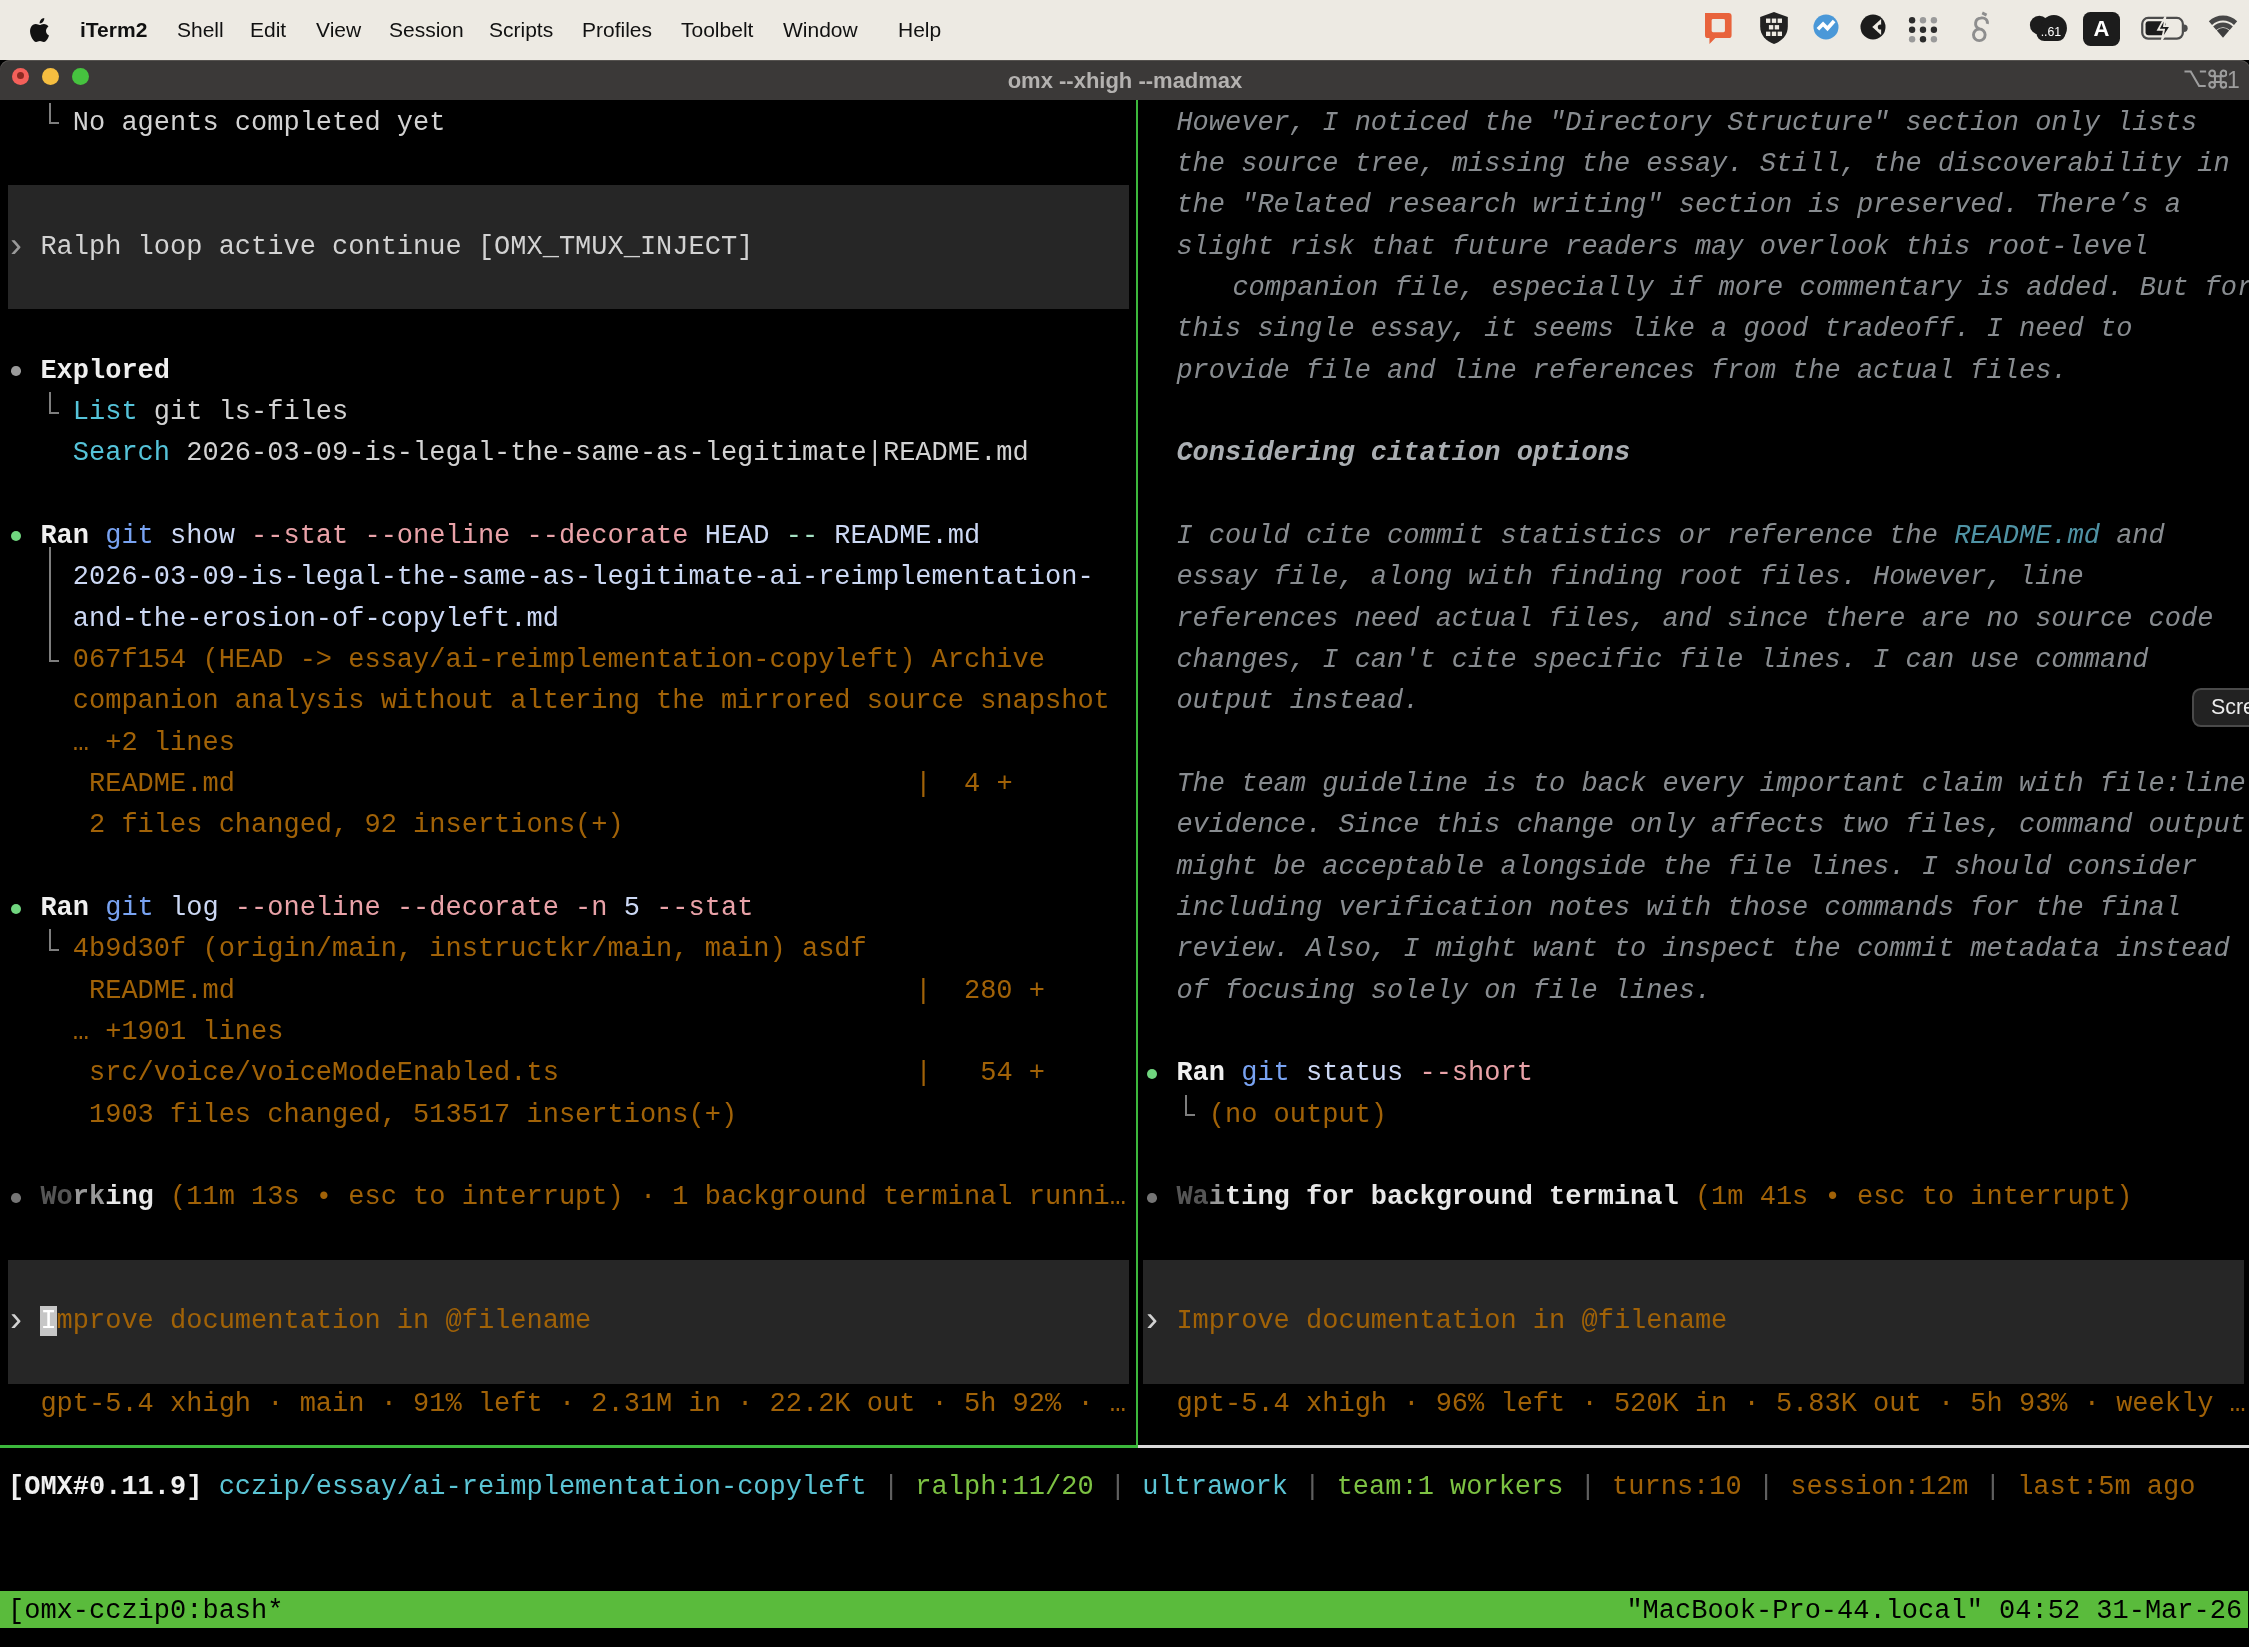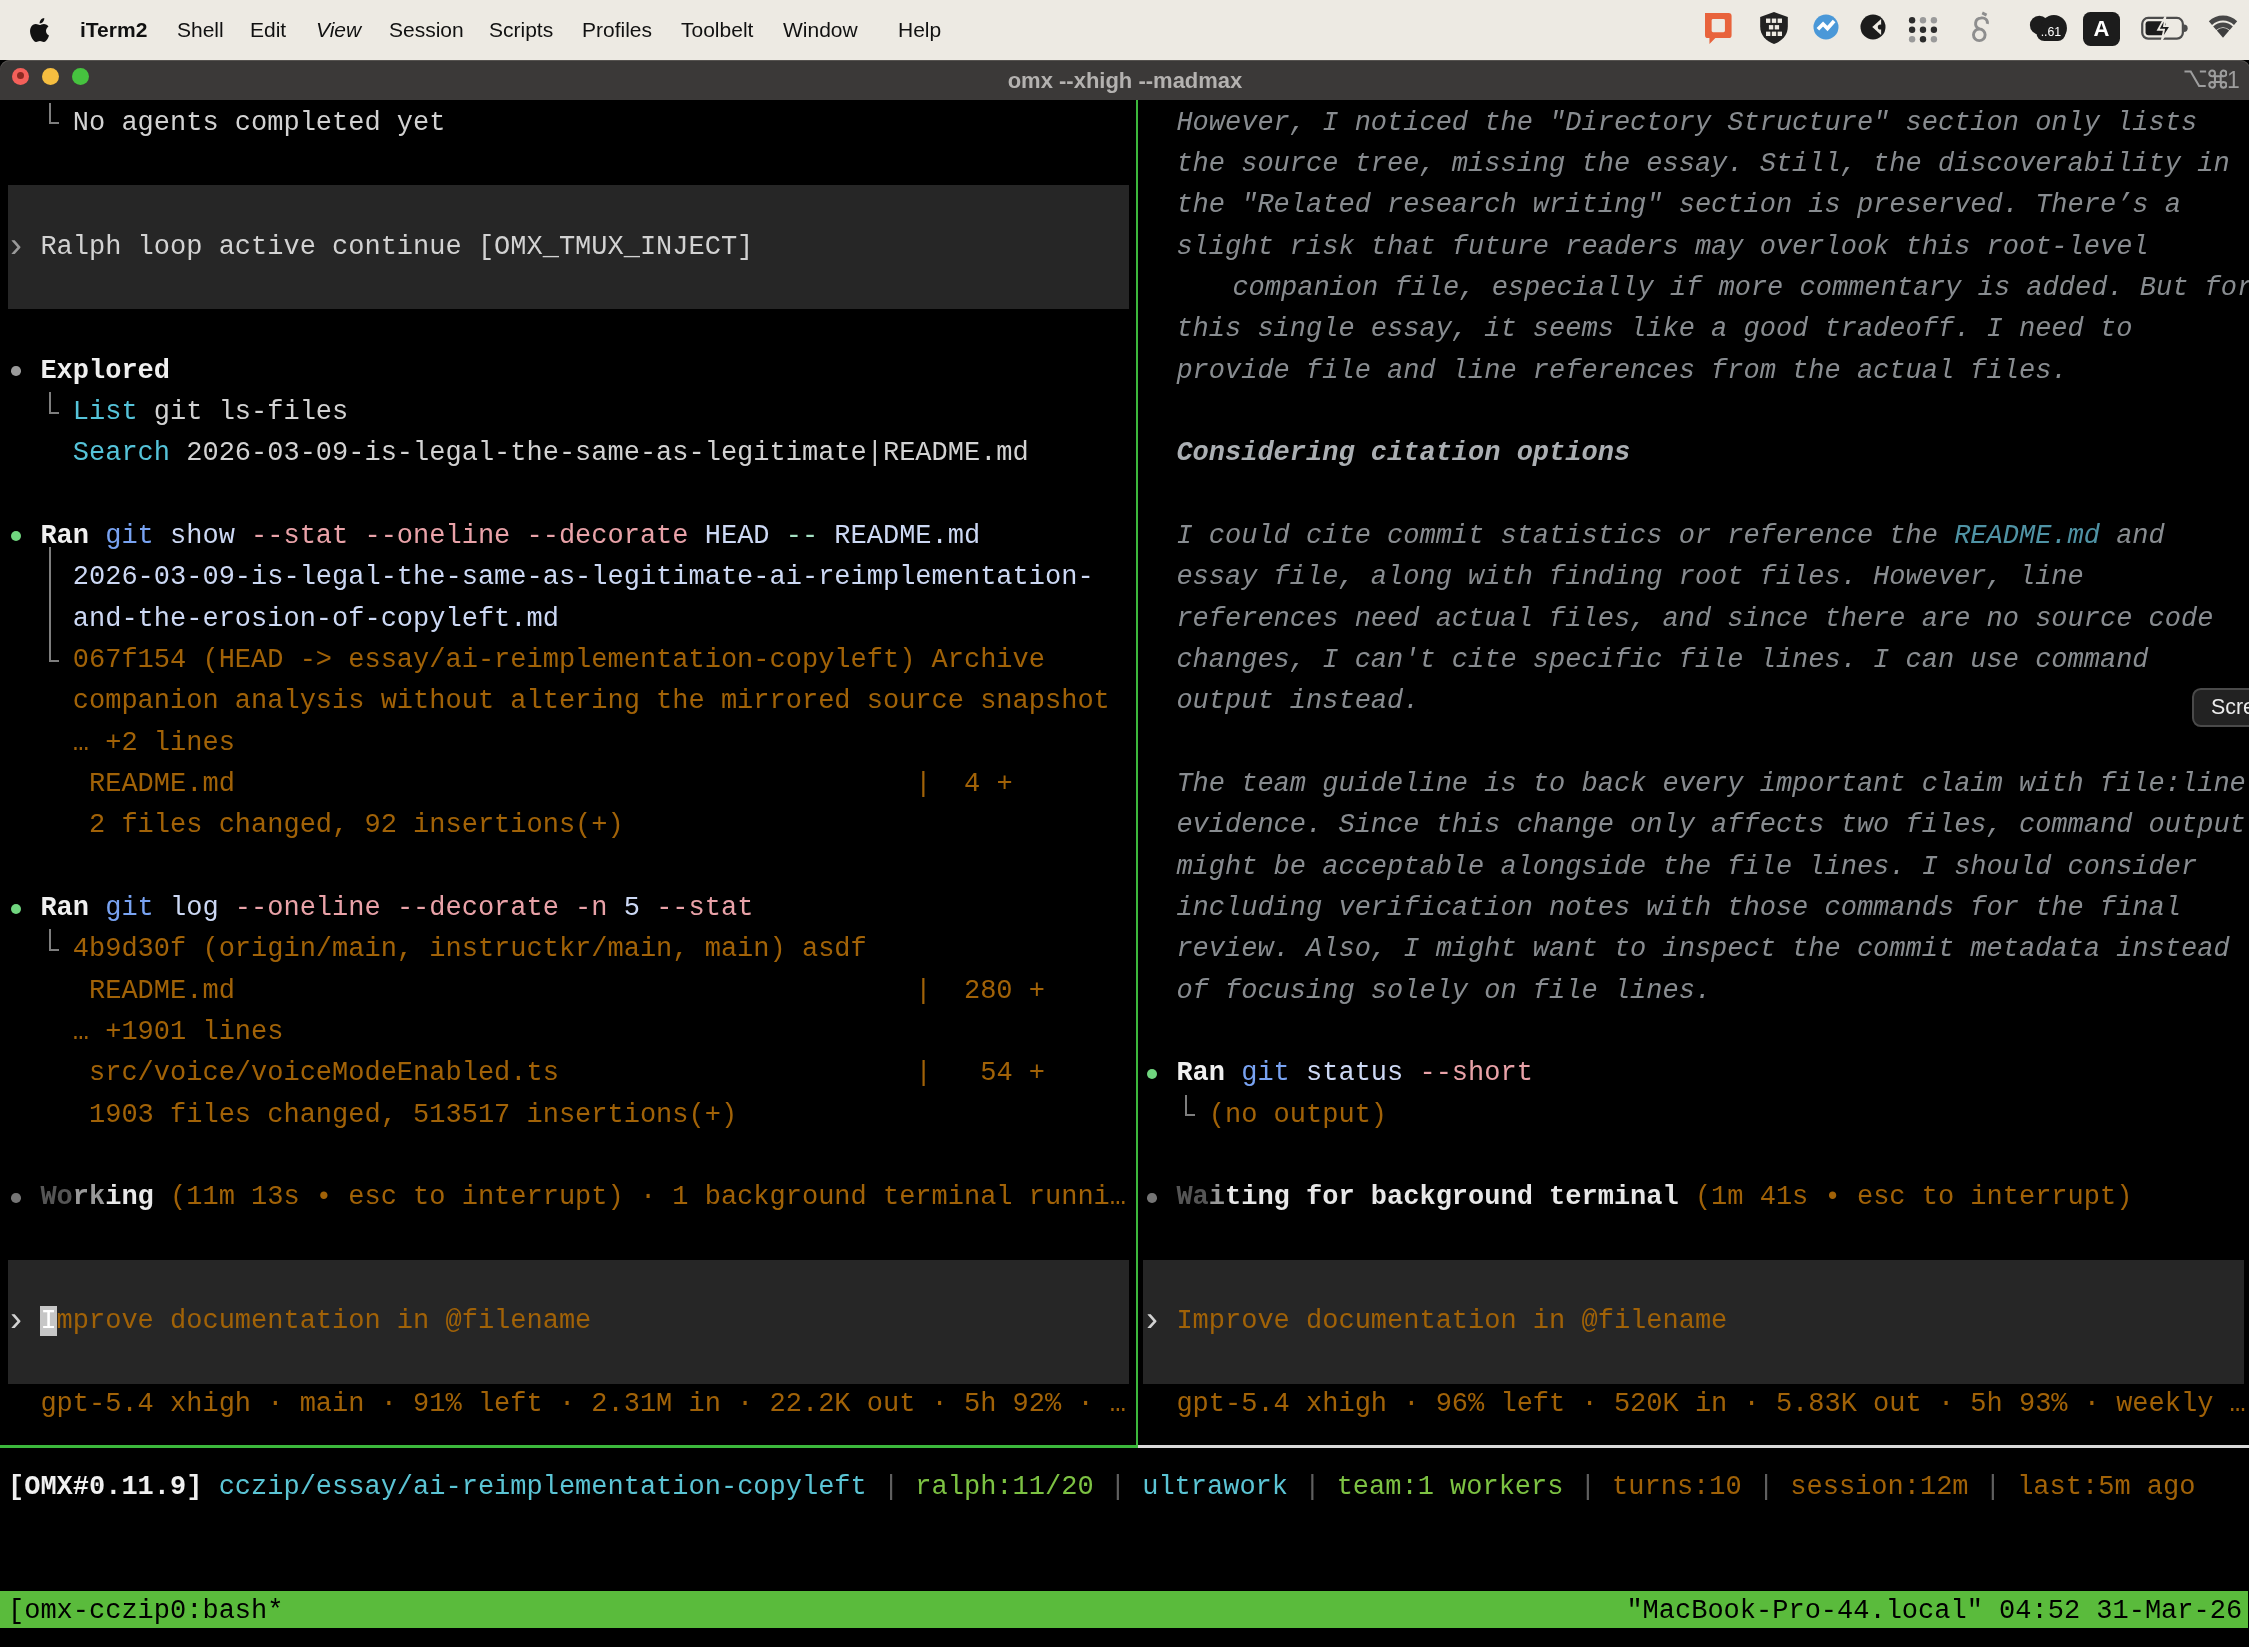--- a/index.html
+++ b/index.html
@@ -108,21 +108,21 @@
 <div style="position:absolute;left:0px;top:1591px;width:2248px;height:37px;background:#5abb3c;color:#000;font-size:27px;line-height:41px;white-space:pre"><span style="position:absolute;left:8px">[omx-cczip0:bash*</span><span style="position:absolute;right:5.9px">"MacBook-Pro-44.local" 04:52 31-Mar-26</span></div>
 <div id="screenbox" style="position:absolute;left:2192px;top:688px;width:66px;height:39px;background:#222;border:2.2px solid #4a4a4a;border-radius:8.9px;color:#ececec;font-family:'Liberation Sans',sans-serif;font-size:21.4px;line-height:35px;padding-left:17px">Scre</div>
 </div>
 <div id="menubar">
 <svg style="position:absolute;left:30px;top:17.7px" width="20.7" height="25" viewBox="0 0 28 34">
 <path fill="#111" d="M19.2 8.1c-2.6-.2-4.8 1.5-6 1.5-1.3 0-3.2-1.4-5.3-1.4C5.2 8.3 2.7 9.8 1.3 12.3c-2.8 4.9-.7 12.2 2 16.2 1.3 2 2.9 4.2 5 4.1 2-.1 2.8-1.3 5.2-1.3s3.1 1.3 5.3 1.2c2.2 0 3.6-2 4.9-4 1.5-2.3 2.1-4.5 2.2-4.6-.1-.1-4.2-1.6-4.2-6.4 0-4 3.3-5.9 3.4-6-1.9-2.8-4.8-3.2-5.9-3.4zM17.7 5.1c1.1-1.3 1.8-3.2 1.6-5.1-1.6.1-3.5 1.1-4.6 2.4-1 1.2-1.9 3.1-1.7 4.9 1.8.2 3.6-.9 4.7-2.2z"></path>
     </svg>
 <div class="mi" style="left:80px;font-weight:700;">iTerm2</div>
 <div class="mi" style="left:177px;">Shell</div>
 <div class="mi" style="left:250px;">Edit</div>
-<div class="mi" style="left:316px;font-style:italic;">View</div>
+<div class="mi" style="left:316px;">View</div>
 <div class="mi" style="left:389px;">Session</div>
 <div class="mi" style="left:489px;">Scripts</div>
 <div class="mi" style="left:582px;">Profiles</div>
 <div class="mi" style="left:681px;">Toolbelt</div>
 <div class="mi" style="left:783px;">Window</div>
 <div class="mi" style="left:898px;">Help</div>
 
 <svg style="position:absolute;left:1705px;top:13.3px" width="26.6" height="31" viewBox="0 0 36 42">
  <path fill="#e8633c" d="M4 0h28a4 4 0 0 1 4 4v26a4 4 0 0 1-4 4H14l-8 8v-8H4a4 4 0 0 1-4-4V4a4 4 0 0 1 0-4z"></path>
  <rect x="9" y="8" width="18" height="18" rx="2" fill="#edeae3"></rect>

